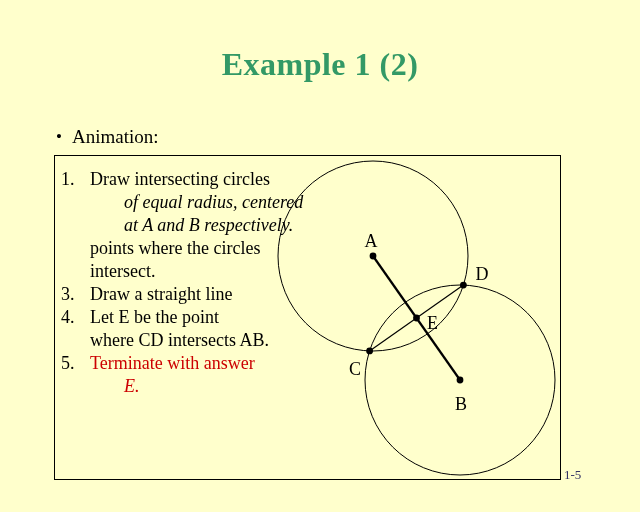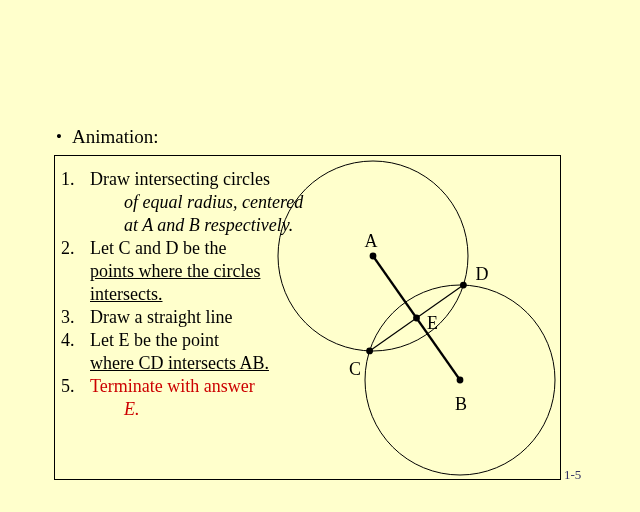--- a/index.html
+++ b/index.html
@@ -33,71 +33,69 @@
   }
 
   .instructions {
     position: absolute; left: 56px; top: 168px; width: 245px;
     font-size: 18px; line-height: 23px;
     white-space: nowrap;
   }
   .iline { height: 23px; }
   .iline .inum { display: inline-block; width: 29px; margin-left: 5px; }
   .i-hang { padding-left: 34px; font-style: italic; }
-  .i-flush { padding-left: 0; text-decoration: underline; }
+  .i-flush { padding-left: 0; }
   .i-red .itext { color: var(--red, #CC0000); margin-top: 38px; }
 
   .diagram-svg { position: absolute; left: 0; top: 0; }
   .diagram-svg text {
     font-family: "Liberation Serif", serif;
     font-size: 18px; fill: #000;
   }
 
   .pagenum {
     position: absolute; left: 564px; top: 467px;
     font-size: 13px;
     color: var(--pn-color, #333366);
     text-align: center;
   }
 </style>
 </head>
 <body>
 
 <div class="slide">
 
+  <div class="title">Example 1 (2)</div>
 
   <div class="bullet-line">
     <span class="bullet-marker">•</span><span>Animation:</span>
   </div>
 
   <div class="box"></div>
 
   <div class="instructions" id="instruction-lines">
     <div class="iline i-num">
       <span class="inum">1.</span><span class="itext">Draw intersecting circles</span>
     </div>
 
     <div class="iline i-hang">
       <span class="inum"></span><span class="itext">of equal radius, centered</span>
     </div>
 
     <div class="iline i-hang">
       <span class="inum"></span><span class="itext">at A and B respectively.</span>
     </div>
 
-    <div class="iline i-num">
-      <span class="inum">2.</span><span class="itext">Let C and D be the</span>
-    </div>
 
     <div class="iline i-flush">
       <span class="inum"></span><span class="itext">points where the circles</span>
     </div>
 
     <div class="iline i-flush">
-      <span class="inum"></span><span class="itext">intersects.</span>
+      <span class="inum"></span><span class="itext">intersect.</span>
     </div>
 
     <div class="iline i-num">
       <span class="inum">3.</span><span class="itext">Draw a straight line</span>
     </div>
 
 
     <div class="iline i-num">
       <span class="inum">4.</span><span class="itext">Let E be the point</span>
     </div>

